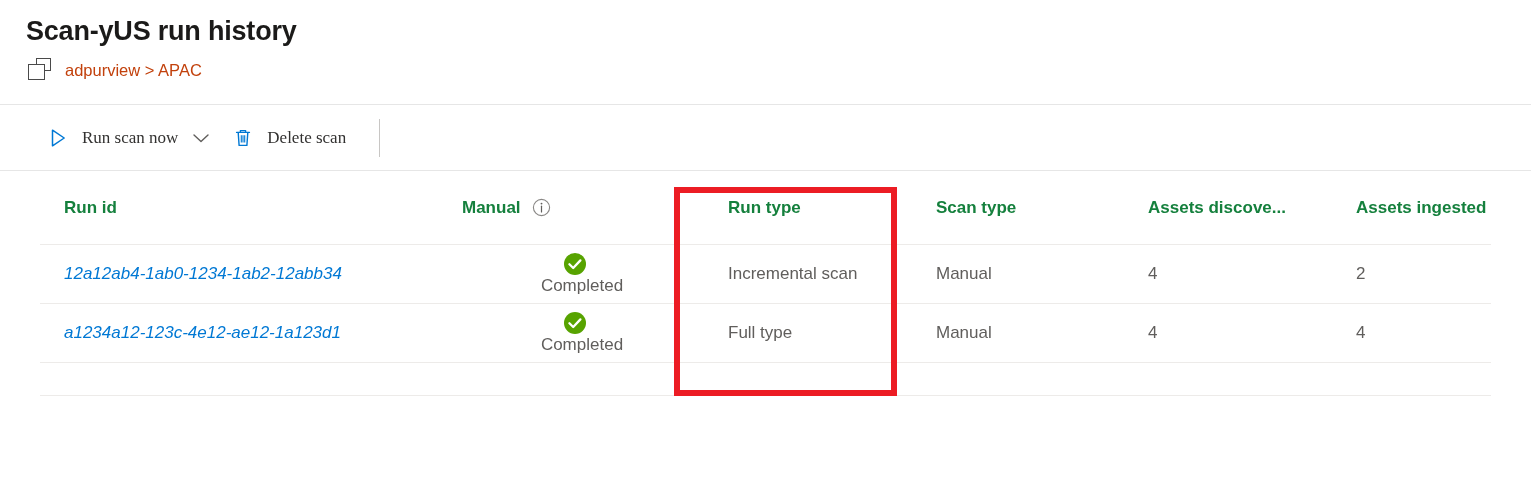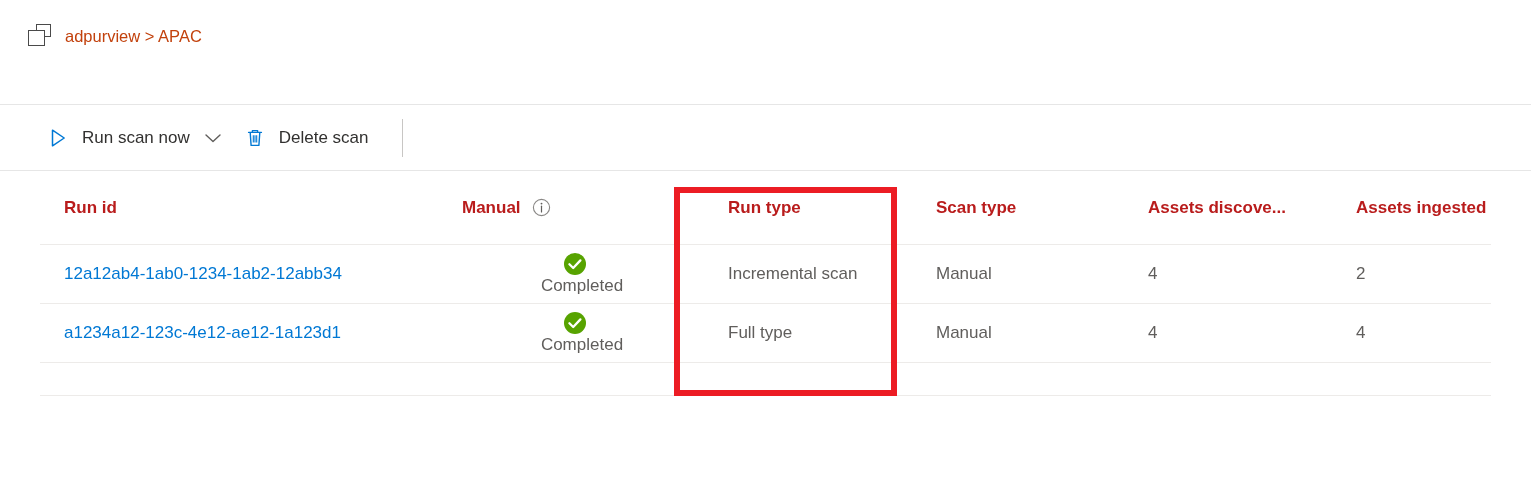--- a/index.html
+++ b/index.html
@@ -72,20 +72,21 @@
 
   
   .command-bar {
     position: absolute;
     top: 105px; left: 0; right: 0;
     height: 65px;
     display: flex;
     align-items: center;
     padding-left: 36px;
     box-sizing: border-box;
+    font-family: Liberation Serif, serif;
   }
   .command-bar-rule {
     position: absolute;
     left: 0; right: 0;
     top: 170px;
     height: 1px;
     background: #e6e6e6;
   }
   .cmd {
     display: flex;
@@ -132,21 +133,21 @@
   }
   table {
     border-collapse: collapse;
     width: 100%;
     table-layout: fixed;
   }
   th {
     text-align: left;
     font-size: 17px;
     font-weight: 600;
-    color: #b91c1c;
+    color: #15803d;
     padding: 0;
     height: 73px;
     vertical-align: middle;
     border-bottom: 1px solid #edebe9;
   }
   th .th-inner {
     display: flex;
     align-items: center;
     padding-left: 24px;
   }
@@ -173,20 +174,21 @@
     white-space: nowrap;
   }
   .runid-link {
     color: #0078d4;
     text-decoration: none;
     overflow: hidden;
     text-overflow: clip;
     white-space: nowrap;
     display: block;
     max-width: 100%;
+    font-style: italic;
   }
   .status-cell .td-inner { padding-left: 22px; flex-direction: column; }
   .check-icon {
     width: 24px;
     height: 24px;
     flex: none;
     margin-right: 14px;
   }
   .spacer-row td {
     height: 32px;
@@ -210,20 +212,21 @@
     height: 209px;
     border: 6px solid #ec1c24;
     box-sizing: border-box;
     pointer-events: none;
   }
 </style>
 </head>
 <body>
 
 <div class="page-header">
+  <div class="page-title">Scan-yUS run history</div>
   <div class="breadcrumb">
     <span class="breadcrumb-icon">
       <span class="sq-back"></span>
       <span class="sq-front"></span>
     </span>
     <span class="breadcrumb-text">adpurview &gt; APAC</span>
   </div>
 </div>
 <div class="header-rule"></div>
 

